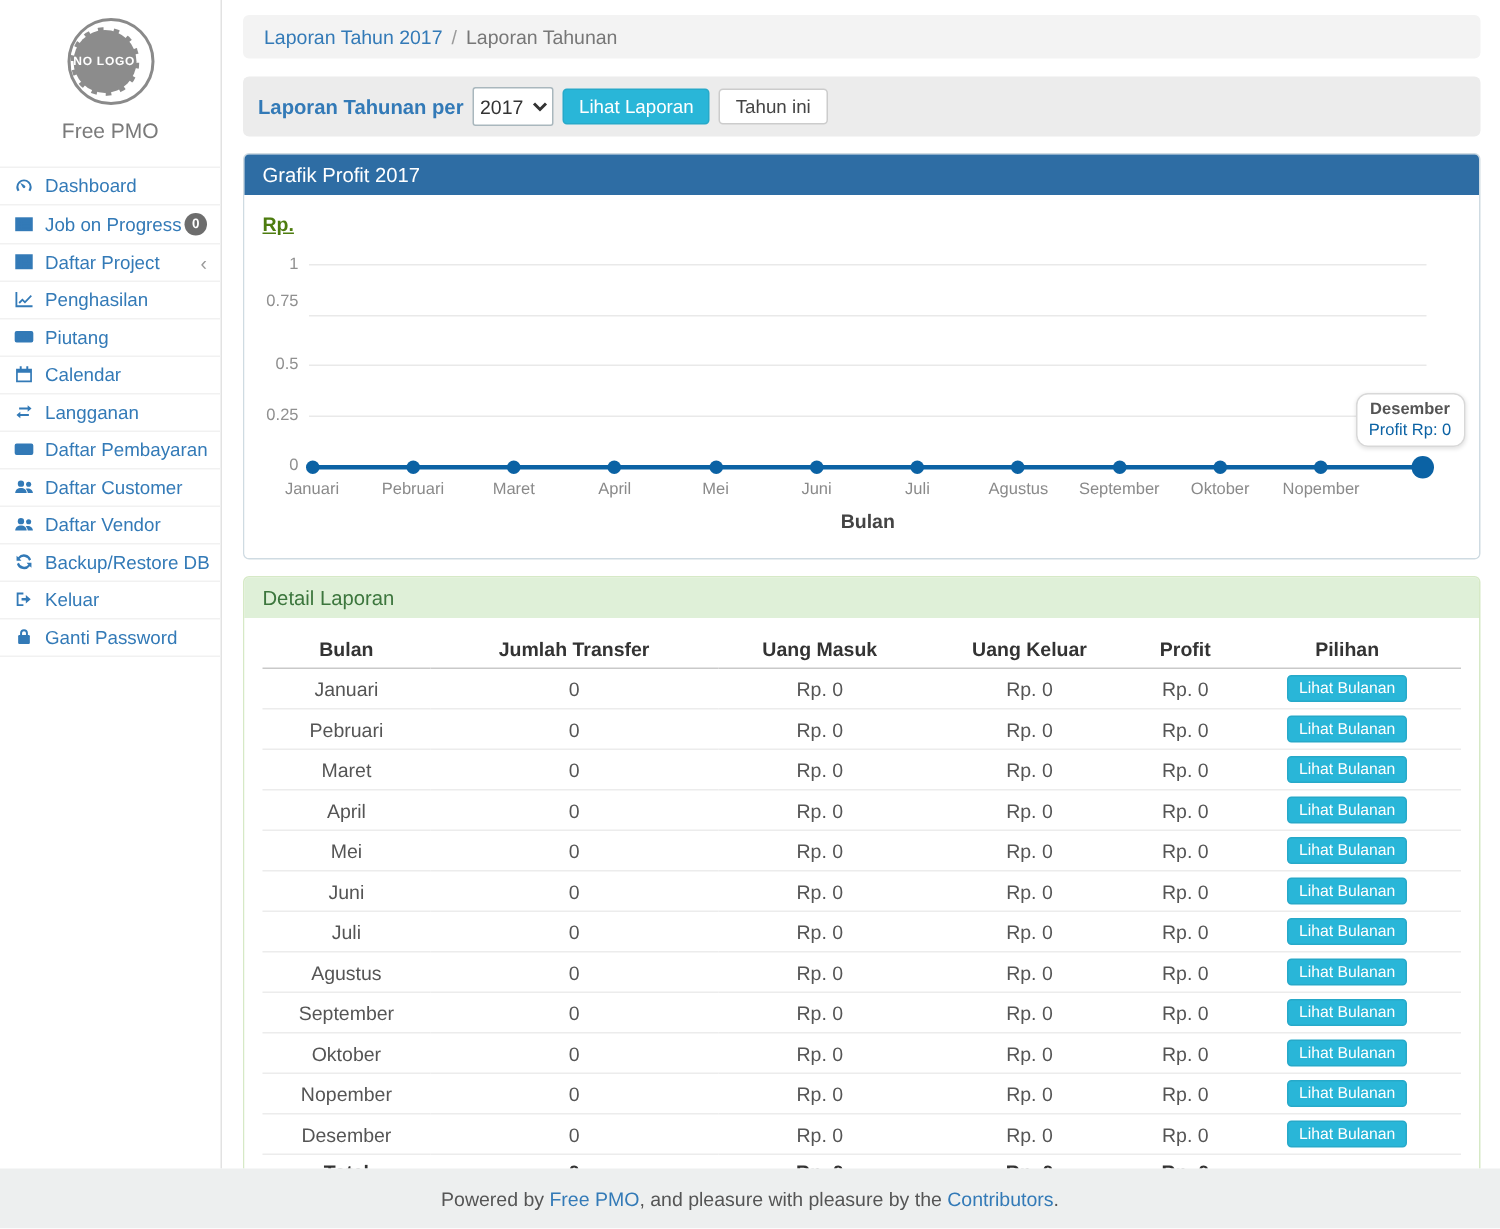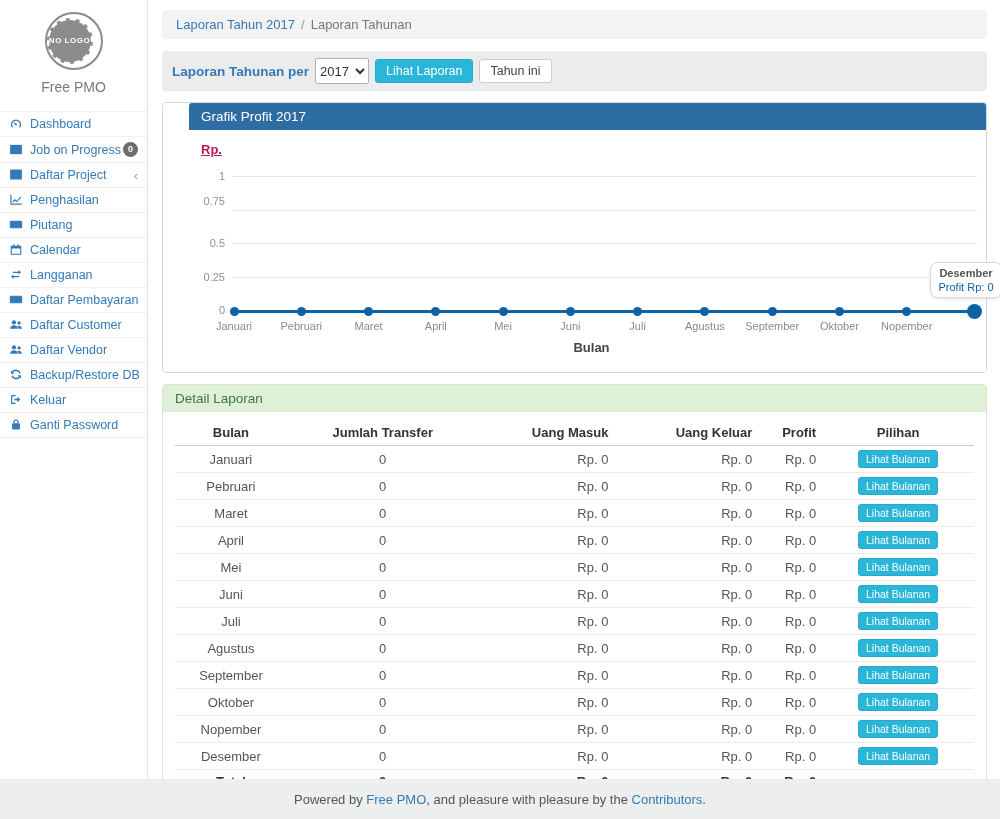--- a/index.html
+++ b/index.html
@@ -39,51 +39,51 @@
   .filter-label { color:#337ab7; font-weight:bold; font-size:13.5px; margin-right:6px; }
   .year-select { height:26px; width:54px; font-size:13px; border:1px solid #a9b7bd; border-radius:2px;
                  background:#fff; color:#333; margin-right:6px; font-family:inherit; }
   .btn { display:inline-block; border-radius:3px; font-size:12.5px; padding:4px 10px; cursor:pointer;
          border:1px solid transparent; font-family:inherit; }
   .btn-info { background:#29b6d8; border-color:#27a9c9; color:#fff; margin-right:6px; }
   .btn-default { background:#fff; border-color:#ccc; color:#444; }
 
   
   .panel { border-radius:4px; margin-top:11px; }
-  .panel-primary { border:1px solid #cfdbe2;padding-left:26px; }
+  .panel-primary { border:1px solid #cfdbe2; }
   .panel-primary .panel-heading { background:#2e6da4; color:#fff; padding:6px 12px; font-size:13.5px;
                                   border-radius:3px 3px 0 0; }
   .panel-success { border:1px solid #d6e9c6; }
   .panel-success .panel-heading { background:#dff0d8; color:#3c763d; padding:6px 12px; font-size:13.5px;
                                   border-radius:3px 3px 0 0; }
   .panel-body { background:#fff; border-radius:0 0 3px 3px; }
 
   
   #chart-body { position:relative; height:242px; }
-  .rp-label { position:absolute; left:12px; top:12px; font-weight:bold; font-size:13px; color:#be185d;text-decoration:underline; }
+  .rp-label { position:absolute; left:12px; top:12px; font-weight:bold; font-size:13px; color:#4d7c0f;text-decoration:underline; }
   .x-axis-title { position:absolute; left:43px; right:35px; top:210px; text-align:center;
                   font-weight:bold; font-size:13px; color:#444; }
   .gridline { position:absolute; height:1px; background:#e9e9e9; }
   .ytick { position:absolute; left:0; width:36px; text-align:right; font-size:11px; color:#909090; }
   .xtick { position:absolute; width:84px; text-align:center; font-size:11px; color:#8a8a8a; top:190px; }
   .chart-line { position:absolute; height:3px; top:180px; border-radius:2px; }
   .dot { position:absolute; border-radius:50%; }
   .chart-tooltip { position:absolute; top:132px; background:rgba(255,255,255,.97); border:1px solid #d8d8d8;
                    border-radius:8px; padding:4px 8px; text-align:center; box-shadow:0 1px 3px rgba(0,0,0,.12);
                    z-index:5; }
   .tt-title { font-size:11px; font-weight:bold; color:#555; white-space:nowrap; }
   .tt-value { font-size:11px; color:#0b62a4; white-space:nowrap; margin-top:2px; }
 
   
   .detail-body { padding:8px 12px 12px; }
   table.report { width:100%; border-collapse:collapse; font-size:13px; }
   .report th { font-weight:bold; color:#333; padding:5px 6px; border-bottom:1px solid #c9c9c9; }
   .report td { color:#555; padding:4px 6px; border-bottom:1px solid #ececec; }
   .report tr.total-row td { font-weight:bold; color:#333; border-bottom:none; }
-  .al-c { text-align:center; } .al-r { text-align:right; }
+  .al-c { text-align:center; } .al-r { text-align:center; }
   .btn-xs { font-size:10.5px; padding:2px 7px; border-radius:3px; background:#29b6d8; color:#fff;
             border:1px solid #27a9c9; cursor:pointer; font-family:inherit; }
 
   
   .footer { flex:none; height:40px; background:#edefef; display:flex; align-items:center;
             justify-content:center; font-size:13px; color:#555; }
   .footer a { color:#337ab7; text-decoration:none; }
 </style>
 </head>
 <body>

